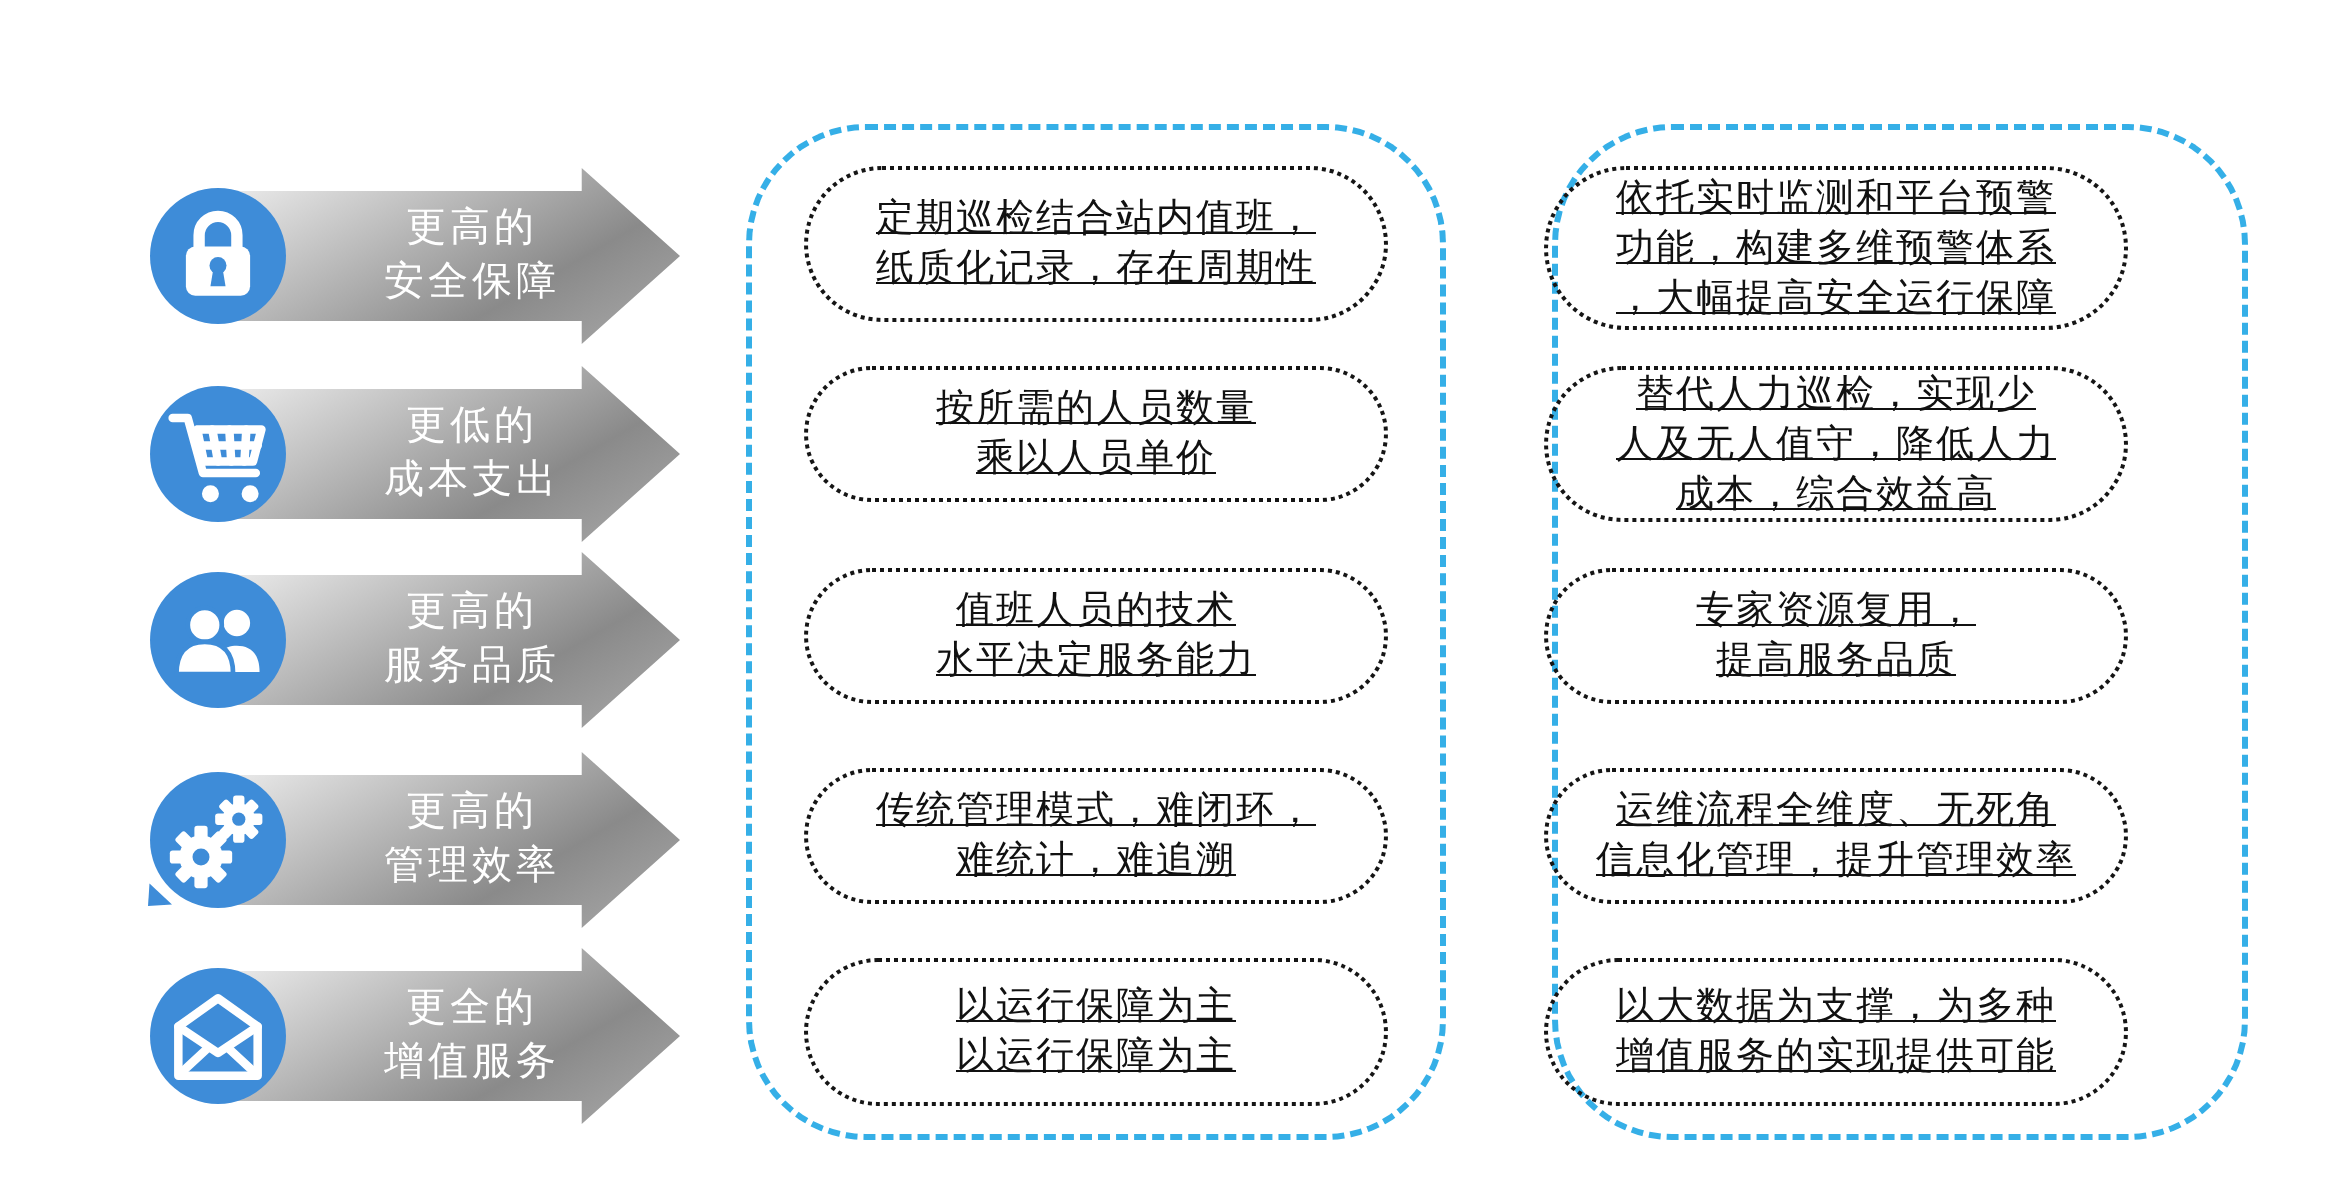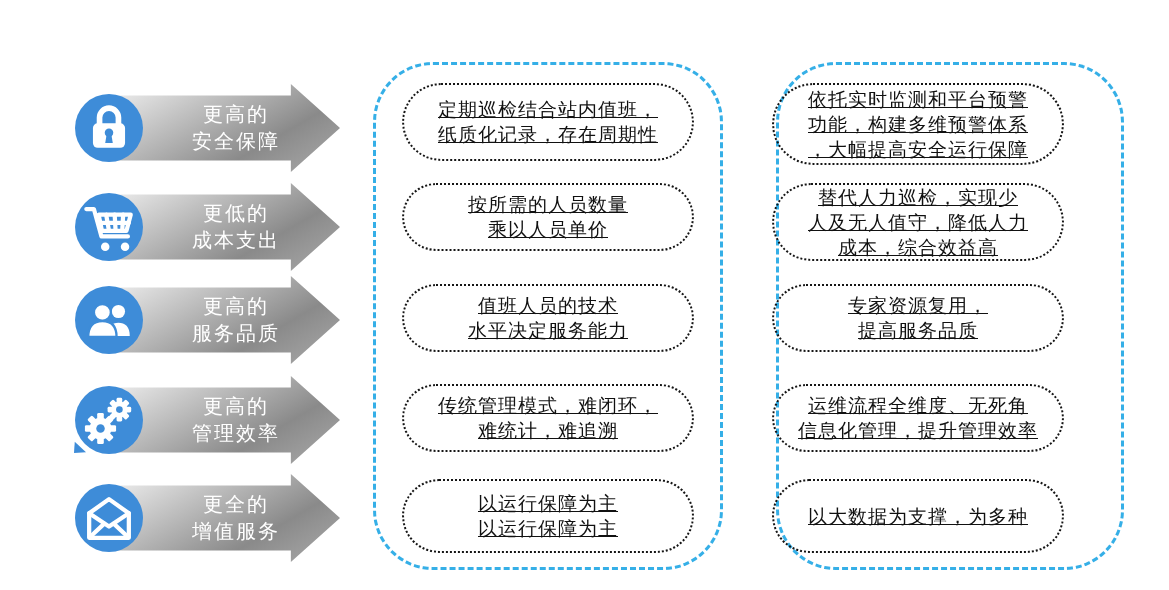--- a/index.html
+++ b/index.html
@@ -203,15 +203,16 @@
       <span>更全的</span>
       <span>增值服务</span>
     </div>
   </div>
   <div class="dbox tcol t5">
     <span class="ln">以运行保障为主</span>
     <span class="ln">以运行保障为主</span>
   </div>
   <div class="dbox scol s5">
     <span class="ln">以大数据为支撑，为多种</span>
+    <span class="ln">增值服务的实现提供可能</span>
   </div>
 
 </div>
 
 </body></html>

